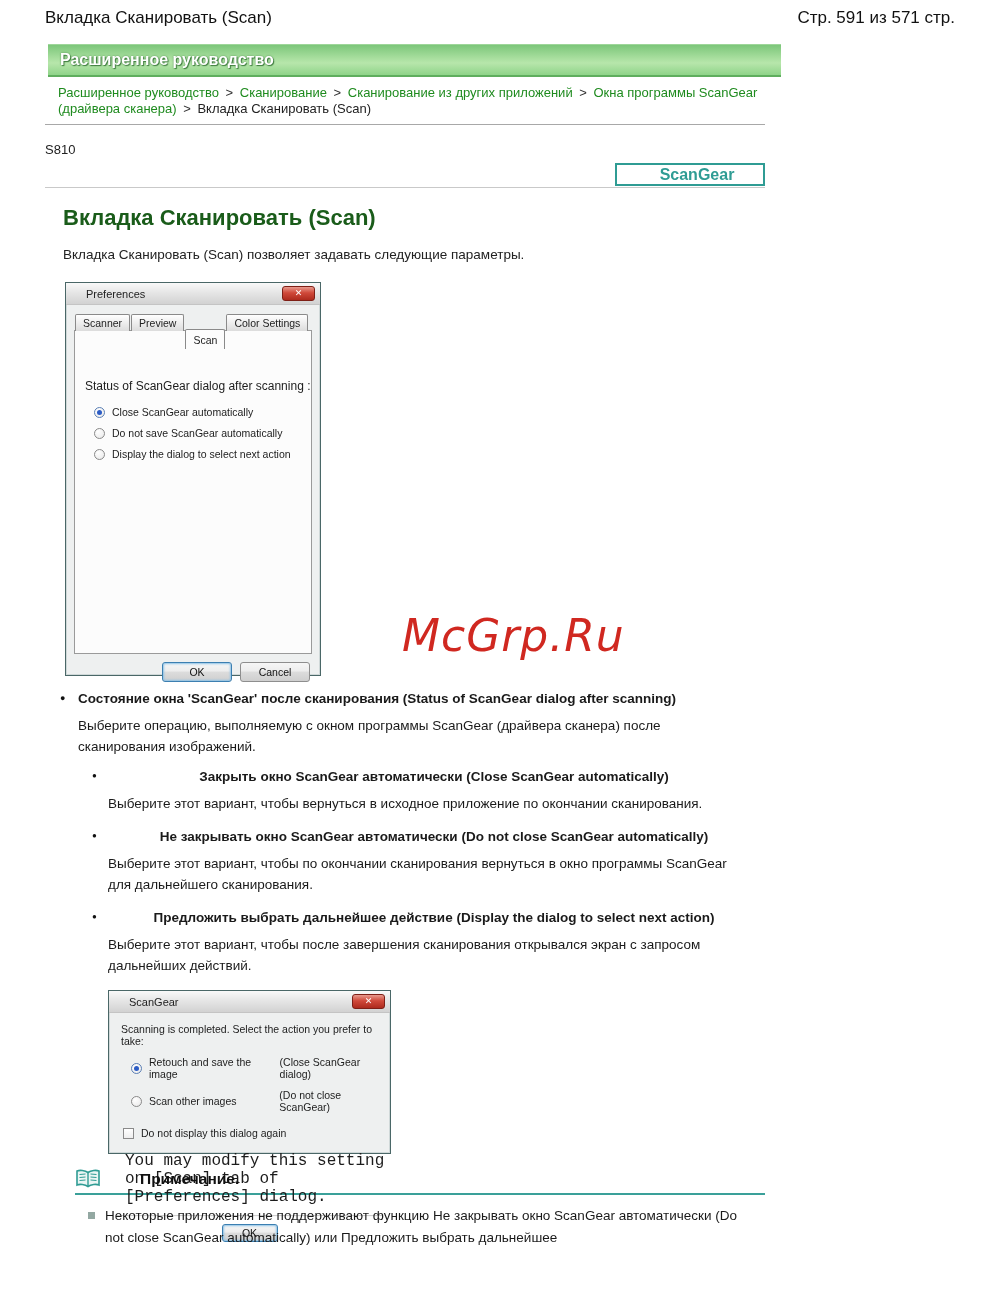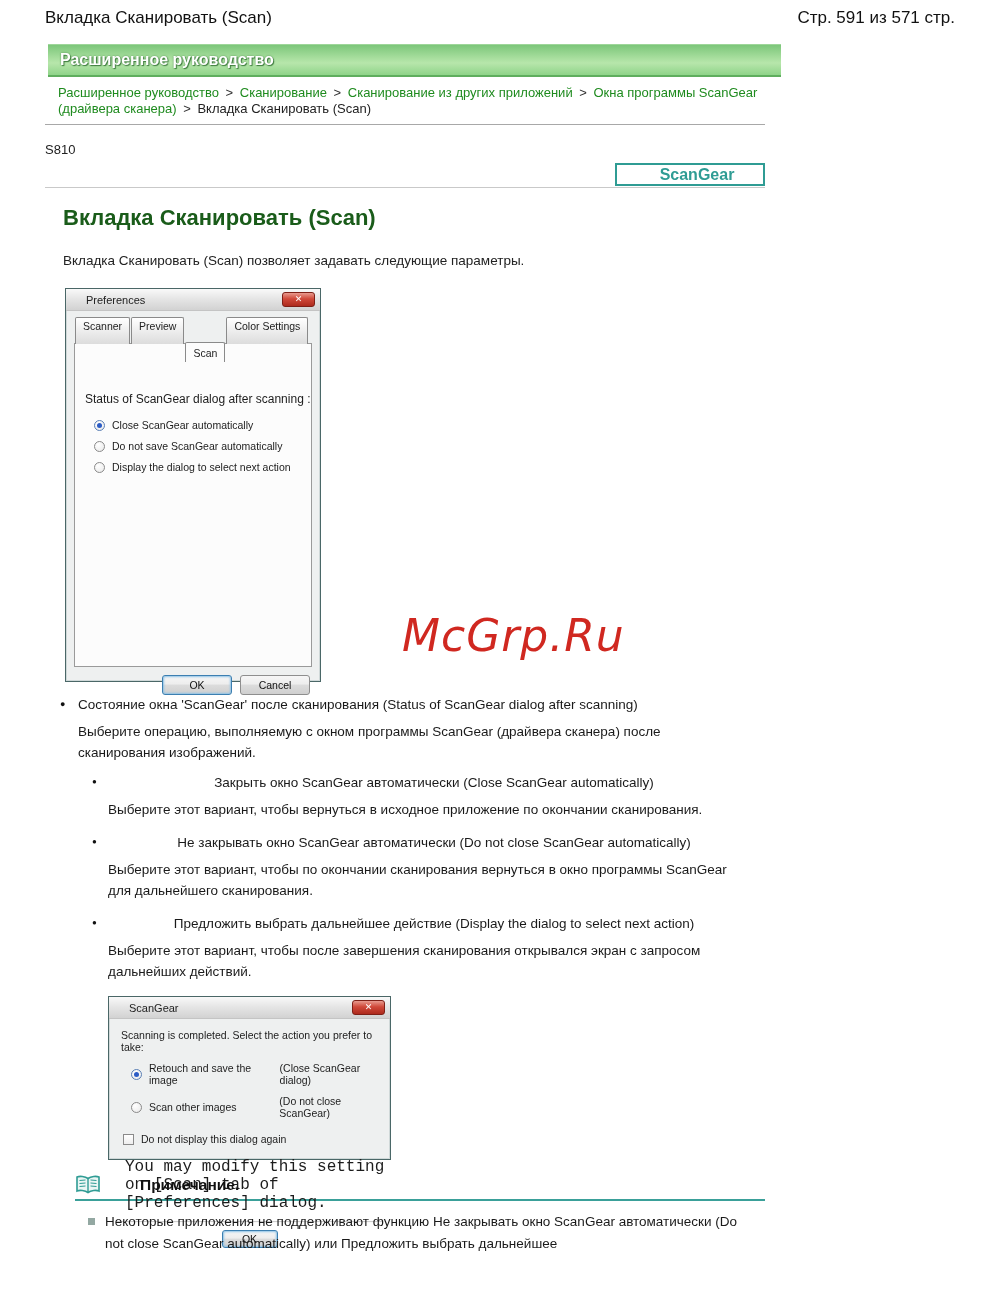--- a/index.html
+++ b/index.html
@@ -40,21 +40,21 @@
     border-bottom:1px solid #c9c9c9; padding-bottom:1px;
   }
   .badge {
     width:150px; height:23px; border:2px solid #2f9c94; background:#fff;
     color:#2f9c94; font-weight:bold; font-size:16px; text-align:center;
     line-height:20px; padding-left:14px;
   }
 
   
   .h1 { margin:17px 0 0 63px; font-size:22px; font-weight:bold; color:#1a5c1a; }
-  .intro { margin:22px 0 0 63px; font-size:13.5px; color:#222; }
+  .intro { margin:16px 0 0 63px; font-size:13.5px; color:#222; }
 
   
   .win {
     border:1px solid #4a6767; background:#eef0f0;
     box-shadow:0 0 0 1px #cfd8d8 inset;
   }
   .titlebar {
     position:relative; height:22px;
     background:linear-gradient(180deg,#f9f9f9 0%,#e6e6e6 45%,#d2d2d2 100%);
     border-bottom:1px solid #c4c4c4;
@@ -86,21 +86,21 @@
   .chk {
     display:inline-block; width:11px; height:11px; border:1px solid #8a8a8a;
     background:linear-gradient(180deg,#fff,#eee); flex:none;
   }
   .w-label { font-size:10.5px; color:#1c1c1c; }
 
   
   .prefs { margin:20px 0 0 65px; width:256px; height:394px; }
   .tabstrip { display:flex; align-items:flex-end; margin:6px 0 0 9px; position:relative; z-index:2; }
   .tab {
-    font-size:10.5px; color:#222; padding:2px 7px 3px 7px; height:27px;
+    font-size:10.5px; color:#222; padding:2px 7px 3px 7px; height:17px;
     border:1px solid #8a8a8a; border-bottom:none; margin-right:1px;
     background:linear-gradient(180deg,#ffffff,#dcdcdc); border-radius:2px 2px 0 0;
   }
   .tab.active {
     height:20px; background:#fcfcfc; position:relative; top:18px;
     padding-top:4px; z-index:3;
   }
   .p-panel {
     margin:-1px 8px 0 8px; height:324px; border:1px solid #9a9a9a;
     background:#fcfcfc; position:relative; z-index:1; padding:12px 0 0 10px;
@@ -115,21 +115,21 @@
     position:absolute; left:402px; top:610px; font-size:44px; font-style:italic;
     color:#d02820; font-family:"DejaVu Sans", sans-serif; letter-spacing:1px;
   }
 
   
   .bullets { margin-top:14px; }
   .li1 { position:relative; margin-left:60px; padding-left:18px; width:700px; }
   .li1::before { content:"●"; position:absolute; left:0; top:3px; font-size:9px; color:#111; }
   .li2 { position:relative; margin-left:92px; padding-left:16px; width:668px;text-align:center; }
   .li2::before { content:"●"; position:absolute; left:0; top:3px; font-size:8px; color:#111; }
-  .b-head { font-size:13.5px; font-weight:normal; line-height:17px; margin-bottom:8px; }
+  .b-head { font-size:13.5px; font-weight:bold; line-height:17px; margin-bottom:8px; }
   .b-body1 { margin:0 0 11px 78px; width:660px; font-size:13.5px; line-height:21px; }
   .b-body2 { margin:0 0 14px 108px; width:640px; font-size:13.5px; line-height:21px; }
 
   
   .sgd { margin:7px 0 0 108px; width:283px; height:164px; }
   .sg-msg { margin:10px 0 0 12px; font-size:10.5px; color:#1c1c1c; }
   .sg-radio-row { display:flex; align-items:center; margin:9px 0 0 22px; }
   .sg-radio-row .radio { margin-right:7px; }
   .sg-main { width:136px; }
   .sg-note { font-size:10.5px; color:#1c1c1c; }

